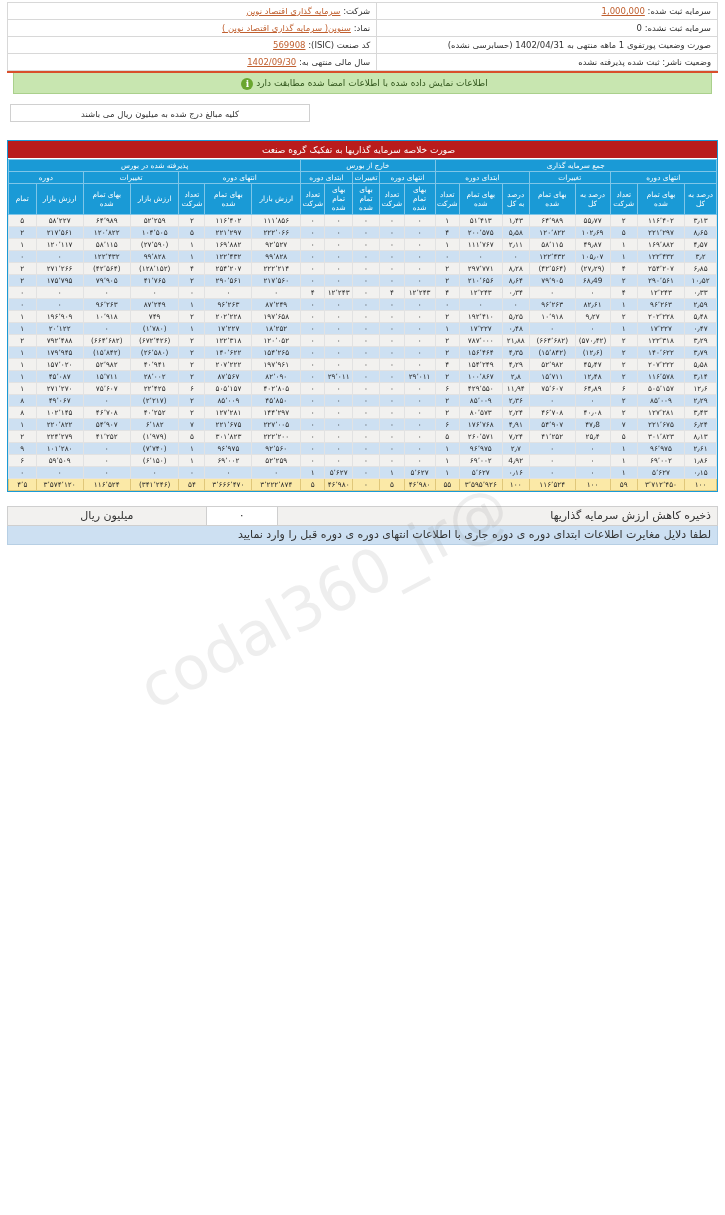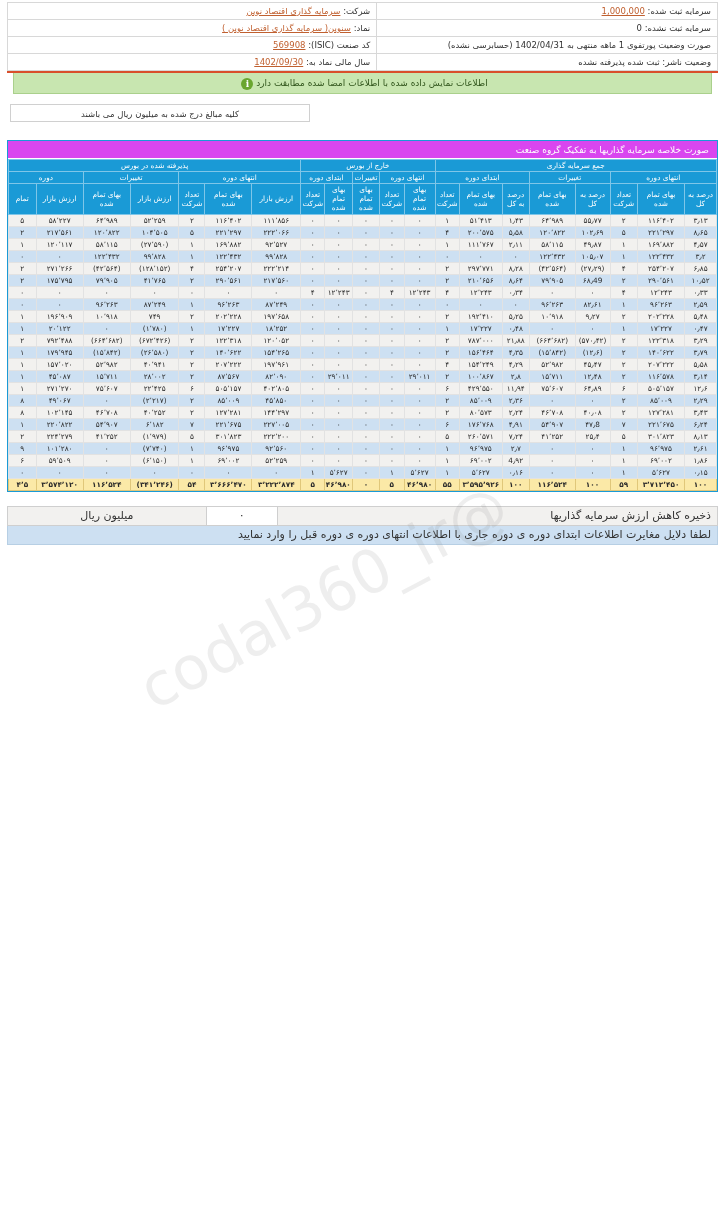--- a/index.html
+++ b/index.html
@@ -82,26 +82,26 @@
   .clear { clear: both; }
 
   
   .tbl-outer {
     width: 711px;
     margin: 18px auto 0 auto;
     border: 1px solid #1a9ad6;
     background: #fff;
   }
   .tbl-title {
-    background: #d946ef;
+    background: #b91c1c;
     color: #fff;
     height: 18px;
     line-height: 18px;
     font-size: 9px;
-    text-align: right;
+    text-align: center;
     padding-right: 8px;
     border-bottom: 1px solid #fff;
   }
   table.grid {
     width: 100%;
     border-collapse: collapse;
     table-layout: fixed;
   }
   table.grid th {
     background: #1a9ad6;
@@ -125,21 +125,20 @@
     white-space: nowrap;
     overflow: hidden;
   }
   tr.r-odd td { background: #f2f1ef; }
   tr.r-even td { background: #cde0f2; }
   tr.r-total td {
     background: #fbe9a7;
     border: 1px solid #e0c77a;
     color: #2b2b2b;
     font-size: 7.3px;
-    font-weight: bold;
   }
   td.neg { color: #e0325c; }
   td.sep { border-right: 2px solid #1a9ad6; }
   th.sep { border-right: 2px solid #ffffff; }
 
   
   .wm {
     position: absolute;
     left: 0; top: 430px;
     width: 725px; height: 420px;
@@ -220,21 +219,21 @@
           <span class="info-label">کد صنعت (ISIC):</span>
           <span class="info-val">569908</span>
         </td>
       </tr>
       <tr>
         <td>
           <span class="info-label">وضعیت ناشر:</span>
           <span class="info-val-dark">ثبت شده پذیرفته نشده</span>
         </td>
         <td>
-          <span class="info-label">سال مالی نماد به:</span>
+          <span class="info-label">سال مالی منتهی به:</span>
           <span class="info-val">1402/09/30</span>
         </td>
       </tr>
     </tbody>
   </table>
 
   <div class="redline"></div>
 
   <div class="notice">
     <span>اطلاعات نمایش داده شده با اطلاعات امضا شده مطابقت دارد</span>

